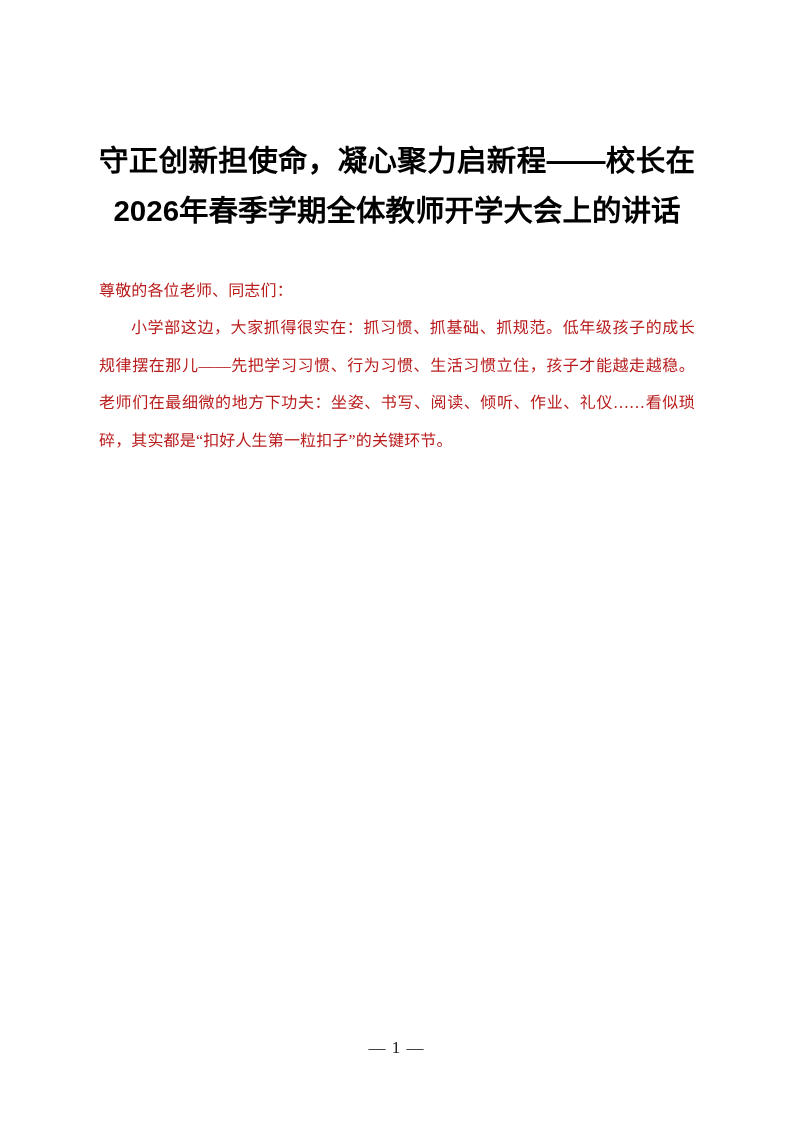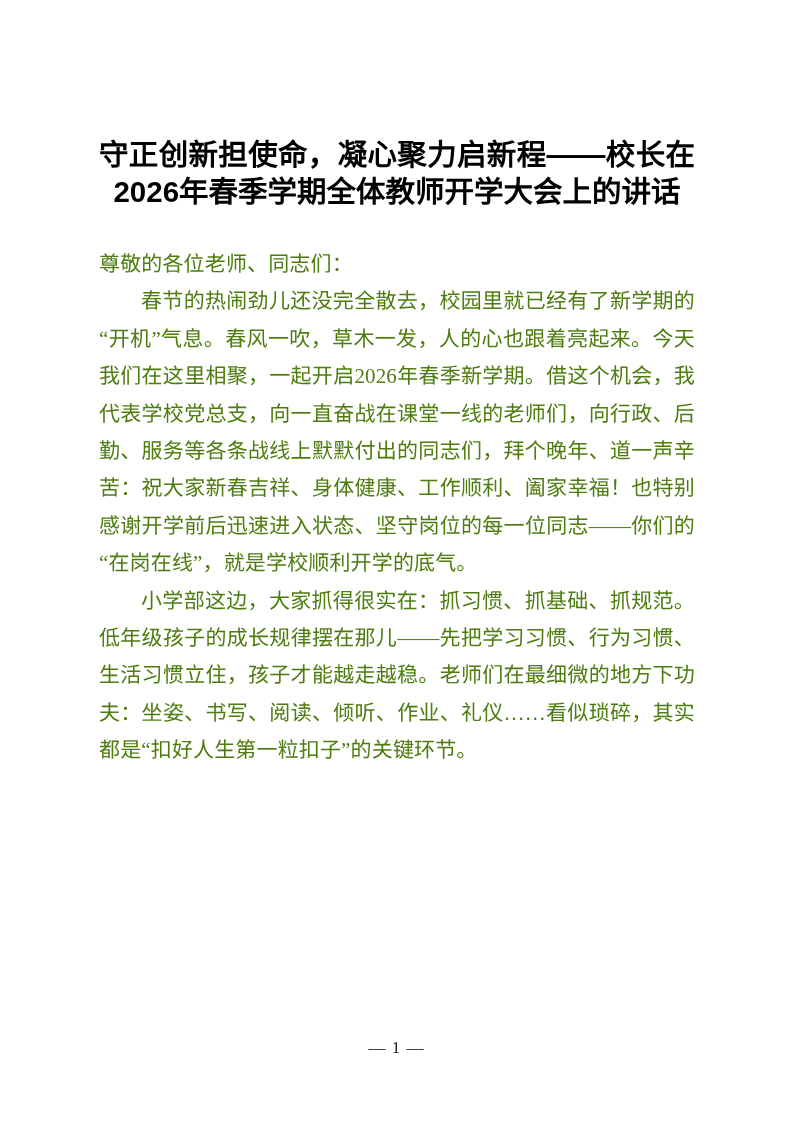--- a/index.html
+++ b/index.html
@@ -34,44 +34,44 @@
     left: 99px;
     top: 136px;
     width: 596px;
   }
 
   
   .doc-title {
     font-family: "Liberation Sans", "DejaVu Sans", sans-serif;
     font-weight: bold;
     font-size: 29.5px;
-    line-height: 37px;
+    line-height: 50px;
     text-align: center;
     letter-spacing: 0px;
     margin: 0;
     color: #000000;
     text-align: justify;
     text-align-last: center;
     word-break: break-all;
   }
 
   
   .body-block {
     margin-top: 36px;
   }
 
   .para {
     font-family: "Liberation Serif", "DejaVu Serif", serif;
-    font-size: 21px;
+    font-size: 16px;
     line-height: 37.4px;
     text-align: justify;
     text-justify: inter-ideograph;
     word-break: break-all;
     margin: 0;
-    color: #4d7c0f;
+    color: #b91c1c;
     letter-spacing: 0.15px;
   }
 
   .para.indent {
     text-indent: 2em;
   }
 
   
   .page-footer {
     position: absolute;
@@ -93,21 +93,20 @@
 
   <div class="page-body">
 
     <h1 class="doc-title">守正创新担使命，凝心聚力启新程——校长在2026年春季学期全体教师开学大会上的讲话</h1>
 
     <div class="body-block">
 
       <p class="para">尊敬的各位老师、同志们：</p>
 
 
-      <p class="para indent">春节的热闹劲儿还没完全散去，校园里就已经有了新学期的“开机”气息。春风一吹，草木一发，人的心也跟着亮起来。今天我们在这里相聚，一起开启2026年春季新学期。借这个机会，我代表学校党总支，向一直奋战在课堂一线的老师们，向行政、后勤、服务等各条战线上默默付出的同志们，拜个晚年、道一声辛苦：祝大家新春吉祥、身体健康、工作顺利、阖家幸福！也特别感谢开学前后迅速进入状态、坚守岗位的每一位同志——你们的“在岗在线”，就是学校顺利开学的底气。</p>
 
 
       <p class="para indent">小学部这边，大家抓得很实在：抓习惯、抓基础、抓规范。低年级孩子的成长规律摆在那儿——先把学习习惯、行为习惯、生活习惯立住，孩子才能越走越稳。老师们在最细微的地方下功夫：坐姿、书写、阅读、倾听、作业、礼仪……看似琐碎，其实都是“扣好人生第一粒扣子”的关键环节。</p>
 
     </div>
   </div>
 
   <div class="page-footer">— 1 —</div>
 
 </div>

